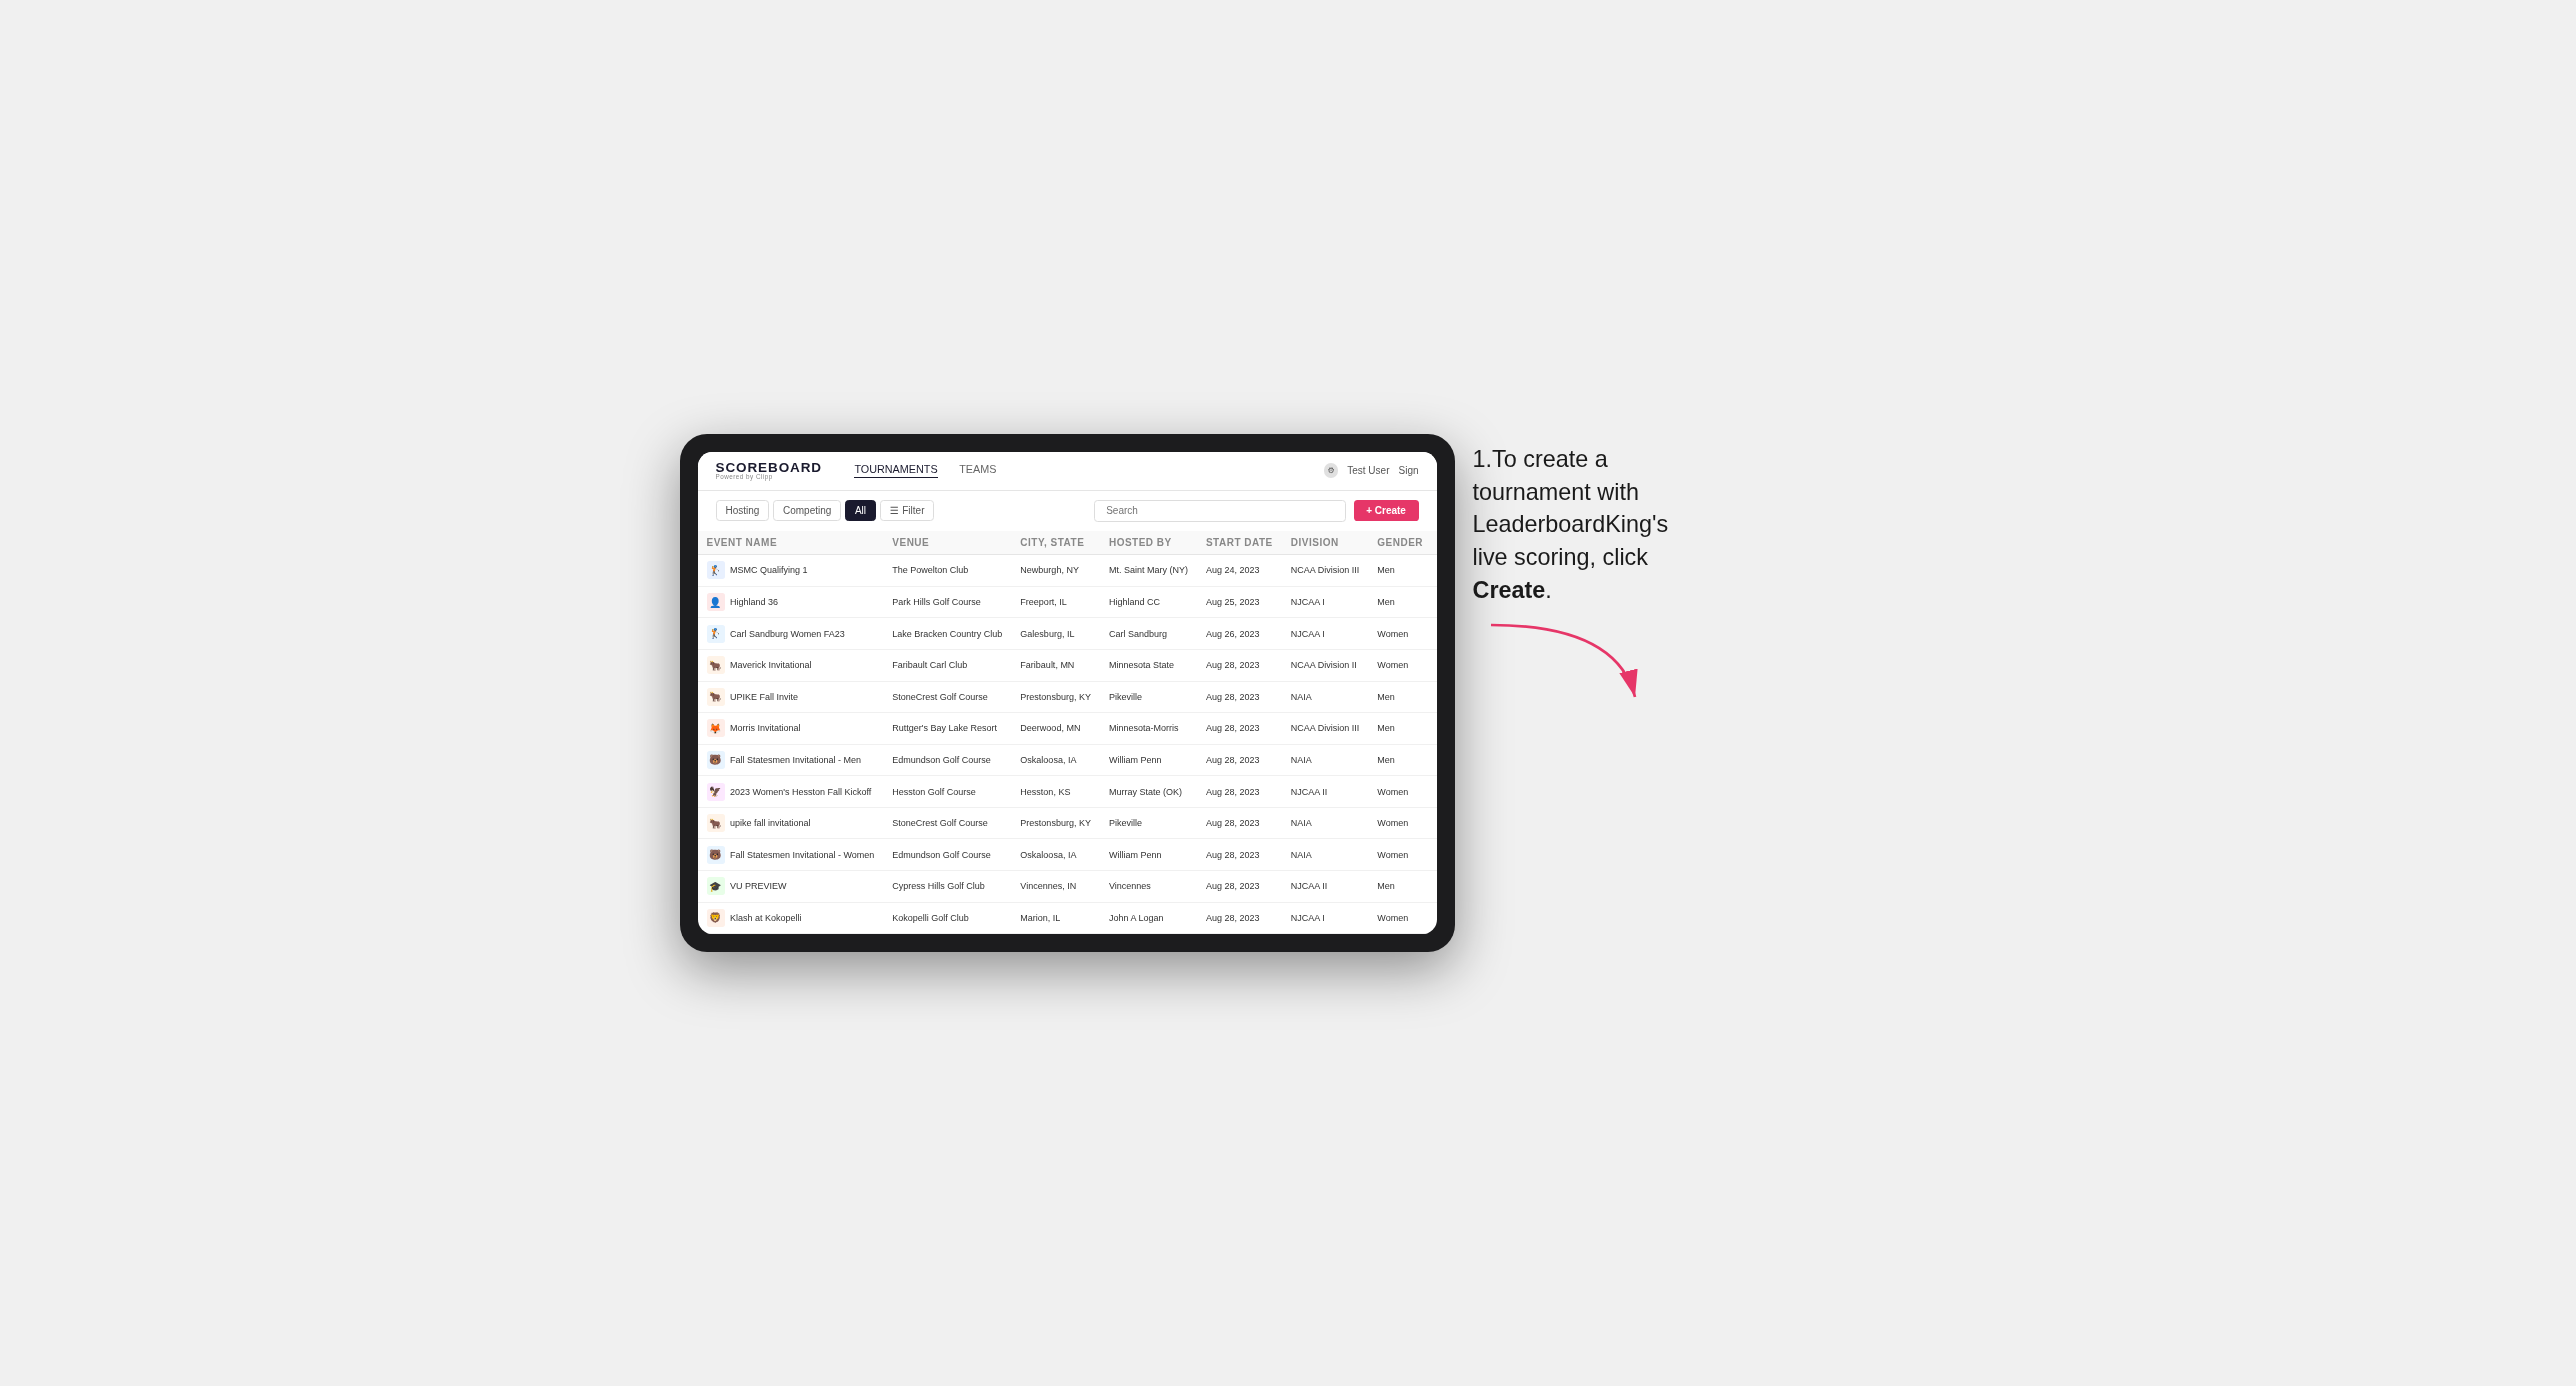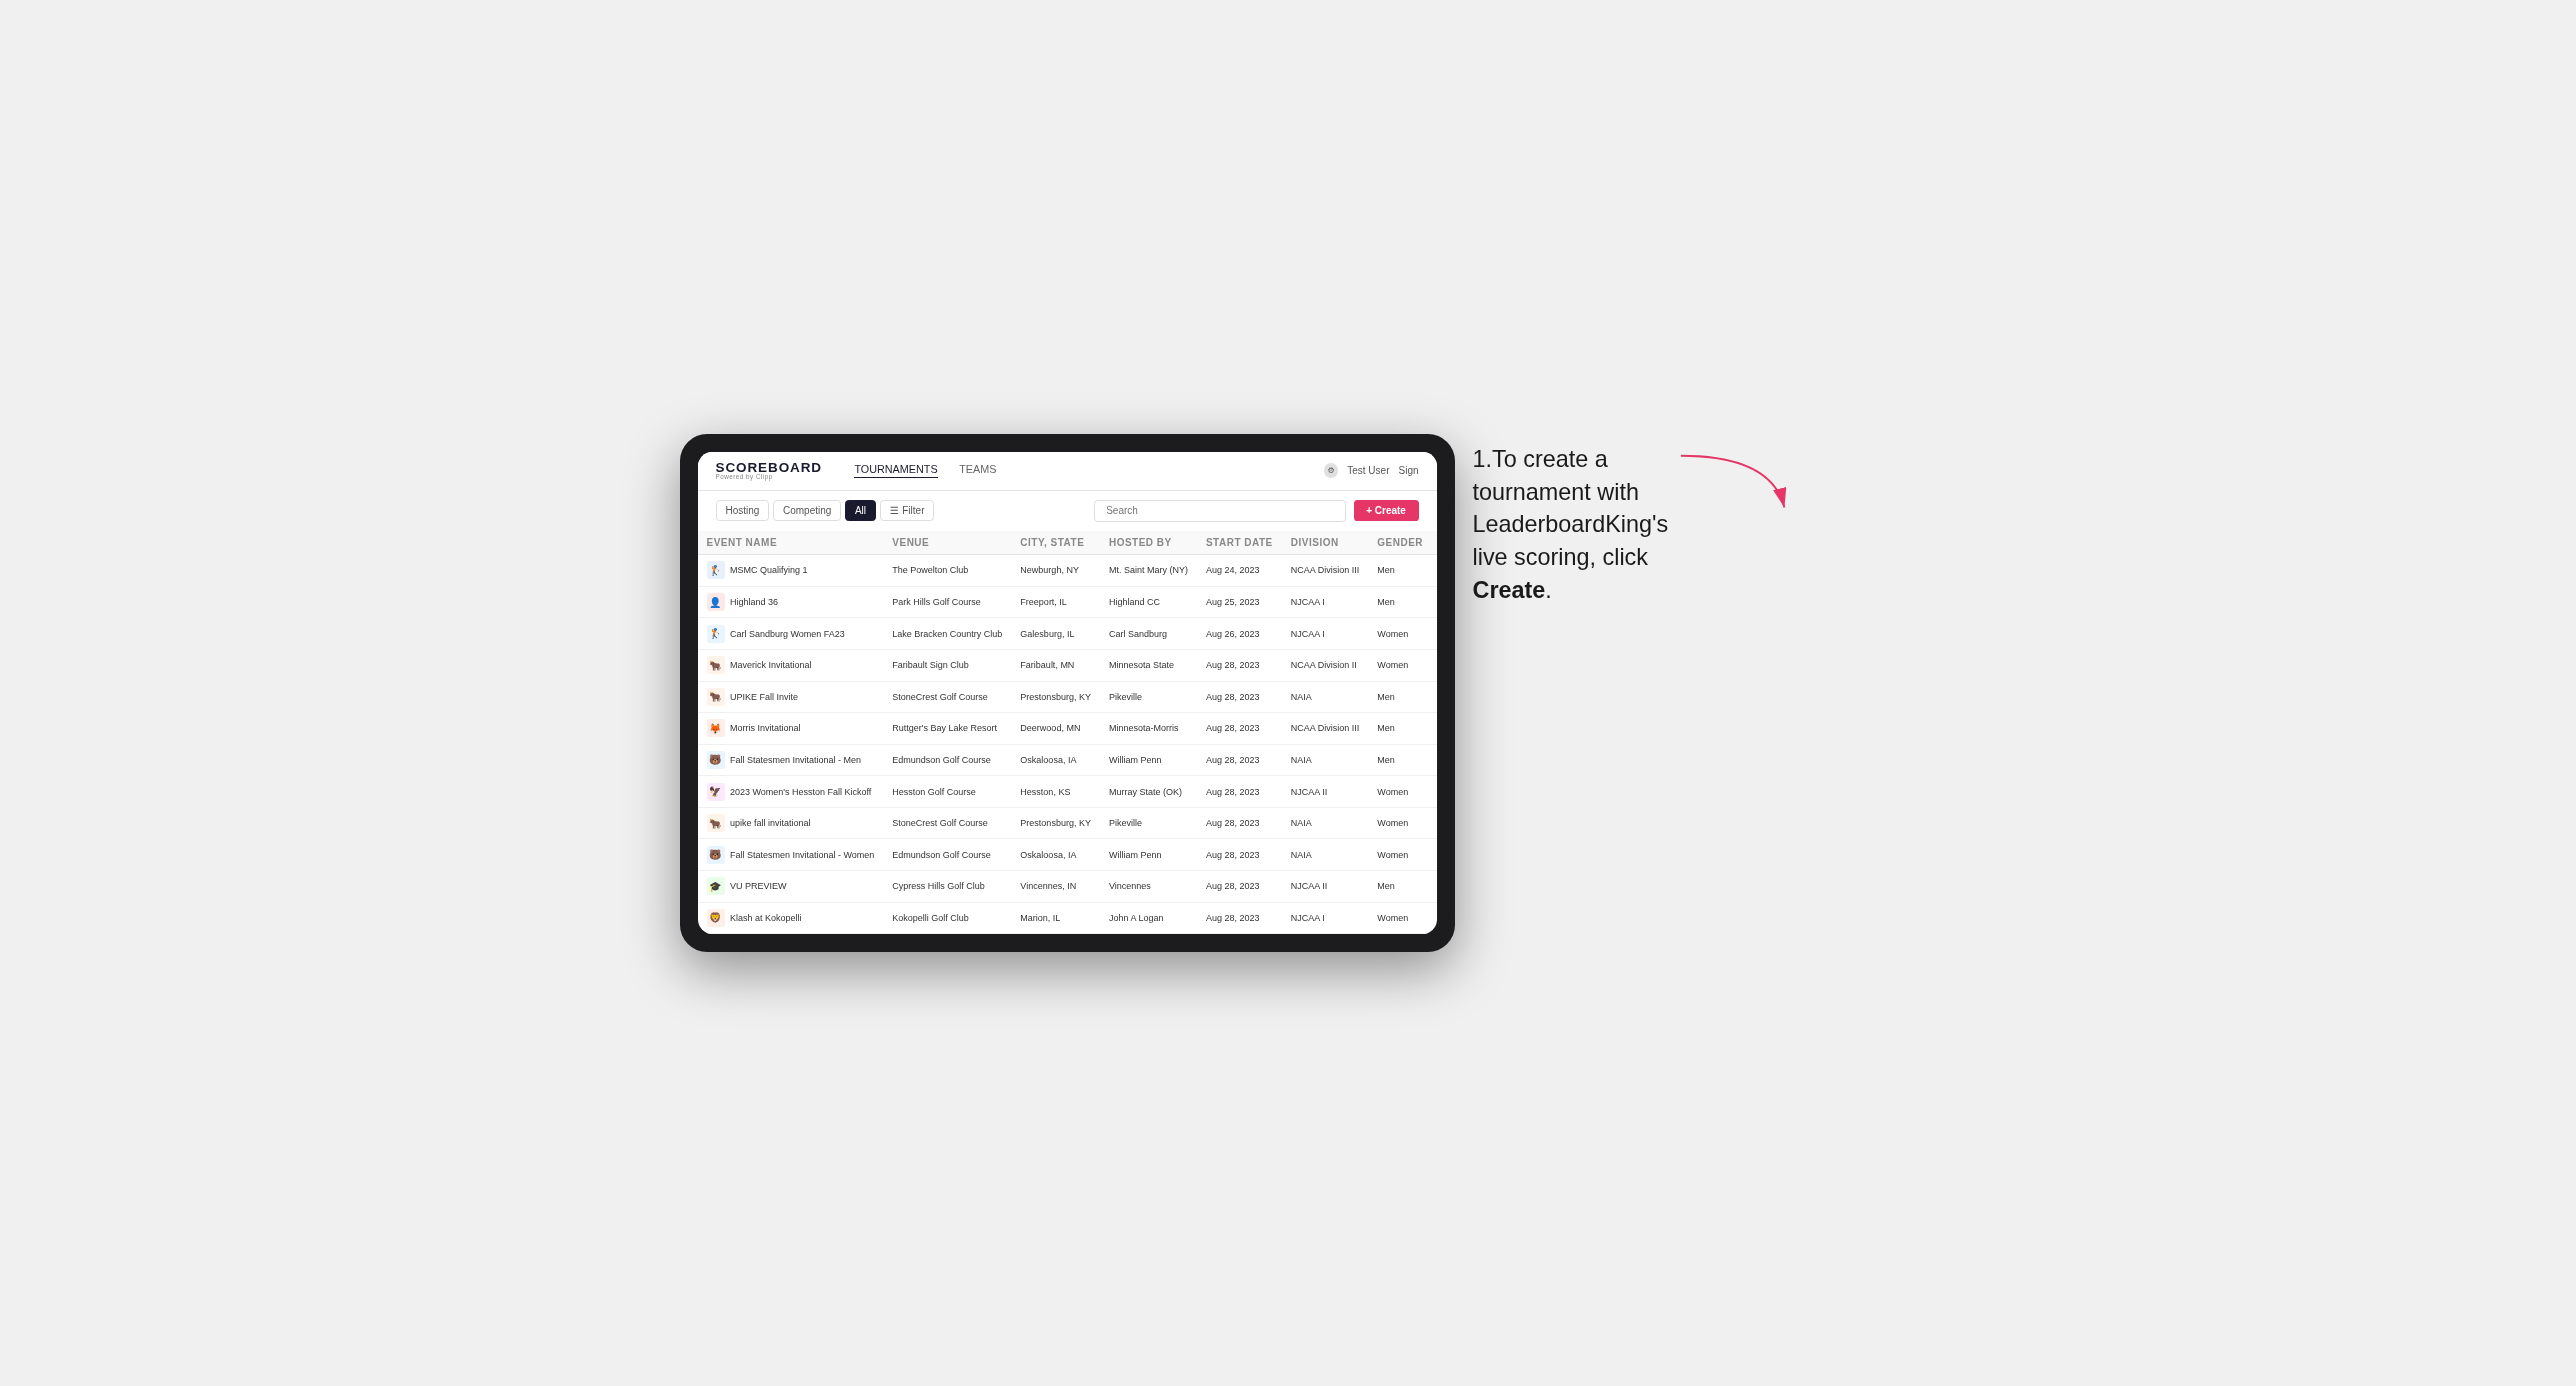--- a/index.html
+++ b/index.html
@@ -227,21 +227,21 @@
       align-items: center;
       justify-content: center;
       font-size: 10px;
       flex-shrink: 0;
     }
 
     
     .annotation-area {
       position: relative;
       display: flex;
-      flex-direction: row;
+      flex-direction: column;
       align-items: flex-start;
       padding-left: 18px;
       padding-top: 9px;
       width: 343px;
     }
 
     .annotation-text {
       font-size: 23.4px;
       line-height: 1.4;
       color: #1a1a1a;
@@ -365,21 +365,21 @@
     <td>team, Stroke Play</td>
 
   </tr>
               <tr>
     <td>
       <div class="event-cell">
         <div class="event-icon" style="background:#fef3e8">🐂</div>
         <span>Maverick Invitational</span>
       </div>
     </td>
-    <td>Faribault Sign Club</td>
+    <td>Faribault Carl Club</td>
     <td>Faribault, MN</td>
     <td>Minnesota State</td>
     <td>Aug 28, 2023</td>
     <td>NCAA Division II</td>
     <td>Women</td>
     <td>team, Stroke Play</td>
 
   </tr>
               <tr>
     <td>

